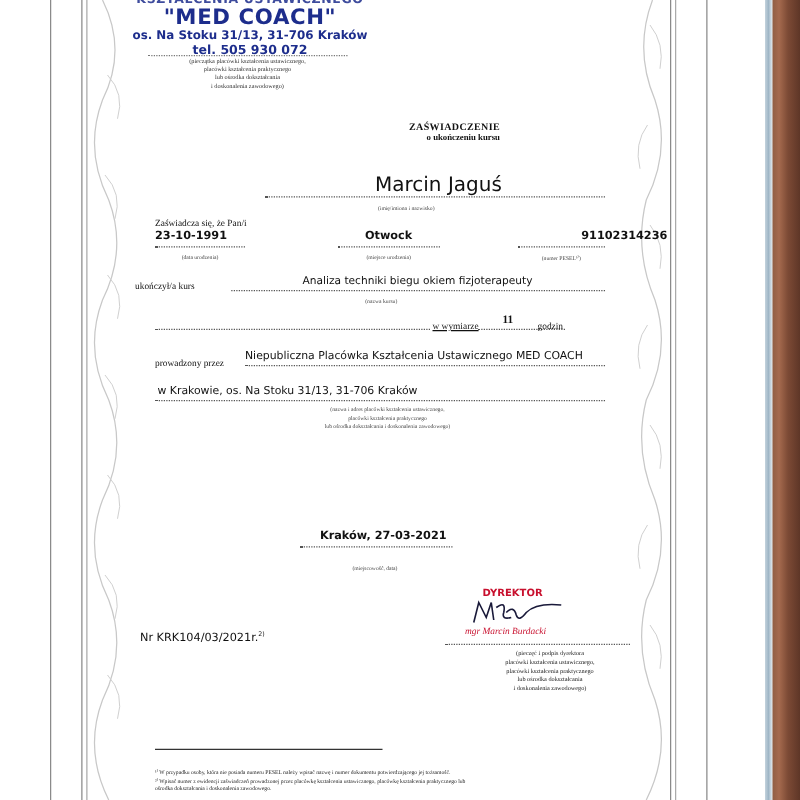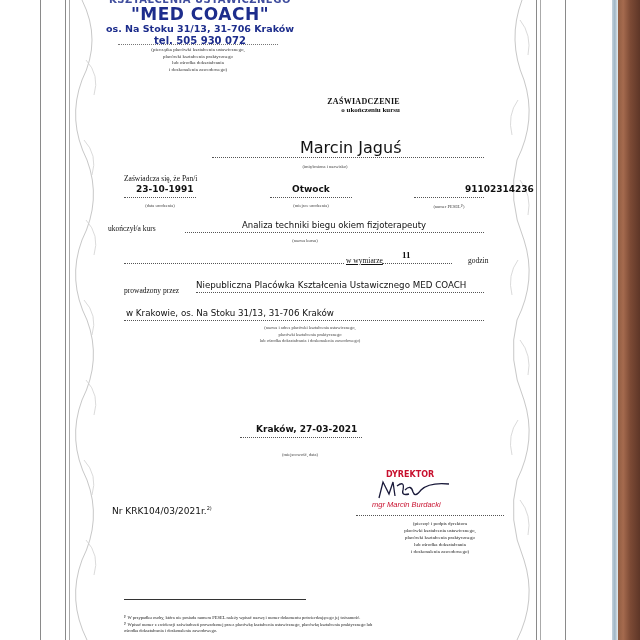--- a/index.html
+++ b/index.html
@@ -17,21 +17,21 @@
   .stamp-cap{position:absolute;left:118px;top:44px;width:160px;text-align:center;font-size:5px;line-height:6.5px;color:#333;border-top:1px dotted #777;padding-top:2px;}
   .title{position:absolute;left:200px;top:97px;width:200px;text-align:right;font-weight:bold;}
   .title .t1{font-size:8px;letter-spacing:.3px;}
   .title .t2{font-size:7px;}
   .t{position:absolute;font-size:7.5px;white-space:nowrap;}
   .val{position:absolute;font-family:"DejaVu Sans",sans-serif;white-space:nowrap;color:#111;}
   .dots{position:absolute;border-bottom:1px dotted #555;height:0;}
   .cap{position:absolute;font-size:4.5px;color:#444;text-align:center;white-space:nowrap;}
   .para{position:absolute;left:124px;top:364px;width:360px;font-size:7.4px;line-height:10px;text-align:justify;}
   .sig-head{position:absolute;left:386px;top:470px;font-family:"DejaVu Sans",sans-serif;font-weight:bold;color:#c8102e;font-size:8px;}
-  .sig-name{position:absolute;left:372px;top:500px;font-family:Liberation Sans, sans-serif;font-style:italic;font-size:7.5px;color:#c8102e;}
+  .sig-name{position:absolute;left:372px;top:500px;font-family:Liberation Serif, serif;font-style:italic;font-size:7.5px;color:#c8102e;}
   .sig-cap{position:absolute;left:380px;top:520px;width:120px;text-align:center;font-size:5px;line-height:7px;color:#222;}
   .nr{position:absolute;left:112px;top:505px;font-family:"DejaVu Sans",sans-serif;font-size:9px;}
   .nr sup{font-size:5px;}
   .fn-line{position:absolute;left:124px;top:599px;width:182px;border-top:1px solid #333;}
   .fn{position:absolute;left:124px;font-size:4.5px;color:#222;white-space:nowrap;}
 </style>
 </head>
 <body>
 
 <div class="wood"></div>
@@ -86,42 +86,42 @@
   <div class="title">
     <div class="t1">ZAŚWIADCZENIE</div>
     <div class="t2">o ukończeniu kursu</div>
   </div>
 
   <div class="t" style="left:124px;top:150px;margin-top:24px;">Zaświadcza się, że Pan/i</div>
   <div class="dots" style="left:212px;top:157px;width:272px;"></div>
   <div class="val" style="left:300px;top:138px;font-size:16px;">Marcin Jaguś</div>
   <div class="cap" style="left:270px;top:164px;width:110px;">(imię/imiona i nazwisko)</div>
 
-  <div class="val" style="left:136px;top:184px;font-size:9px;font-weight:bold;">23-10-1991</div>
+  <div class="val" style="left:124px;top:184px;font-size:9px;font-weight:bold;">23-10-1991</div>
   <div class="dots" style="left:124px;top:197px;width:72px;"></div>
   <div class="cap" style="left:124px;top:203px;width:72px;">(data urodzenia)</div>
 
   <div class="val" style="left:292px;top:184px;font-size:9px;font-weight:bold;">Otwock</div>
   <div class="dots" style="left:270px;top:197px;width:82px;"></div>
   <div class="cap" style="left:270px;top:203px;width:82px;">(miejsce urodzenia)</div>
 
   <div class="val" style="left:420px;top:184px;font-size:9px;font-weight:bold;margin-left:45px;">91102314236</div>
   <div class="dots" style="left:414px;top:197px;width:70px;"></div>
   <div class="cap" style="left:414px;top:203px;width:70px;">(numer PESEL¹⁾)</div>
 
   <div class="t" style="left:108px;top:224px;">ukończył/a kurs</div>
   <div class="dots" style="left:185px;top:232px;width:299px;"></div>
   <div class="val" style="left:242px;top:220px;font-size:8.5px;">Analiza techniki biegu okiem fizjoterapeuty</div>
   <div class="cap" style="left:280px;top:238px;width:50px;">(nazwa kursu)</div>
 
   <div class="dots" style="left:124px;top:263px;width:220px;"></div>
   <div class="t" style="left:346px;top:256px;text-decoration:underline;">w wymiarze</div>
   <div class="dots" style="left:382px;top:263px;width:70px;"></div>
   <div class="val" style="left:402px;top:250px;font-size:9px;font-weight:bold;font-family:'Liberation Serif',serif;text-align:center;">11</div>
-  <div class="t" style="left:468px;top:256px;">godzin</div>
+  <div class="t" style="left:430px;top:256px;">godzin</div>
 
   <div class="t" style="left:124px;top:286px;">prowadzony przez</div>
   <div class="val" style="left:196px;top:280px;font-size:8.7px;">Niepubliczna Placówka Kształcenia Ustawicznego MED COACH</div>
   <div class="dots" style="left:196px;top:292px;width:288px;"></div>
   <div class="val" style="left:126px;top:308px;font-size:8.7px;">w Krakowie, os. Na Stoku 31/13, 31-706 Kraków</div>
   <div class="dots" style="left:124px;top:320px;width:360px;"></div>
   <div class="cap" style="left:230px;top:325px;width:160px;line-height:6.5px;">
     <div>(nazwa i adres placówki kształcenia ustawicznego,</div>
     <div>placówki kształcenia praktycznego</div>
     <div>lub ośrodka dokształcania i doskonalenia zawodowego)</div>

